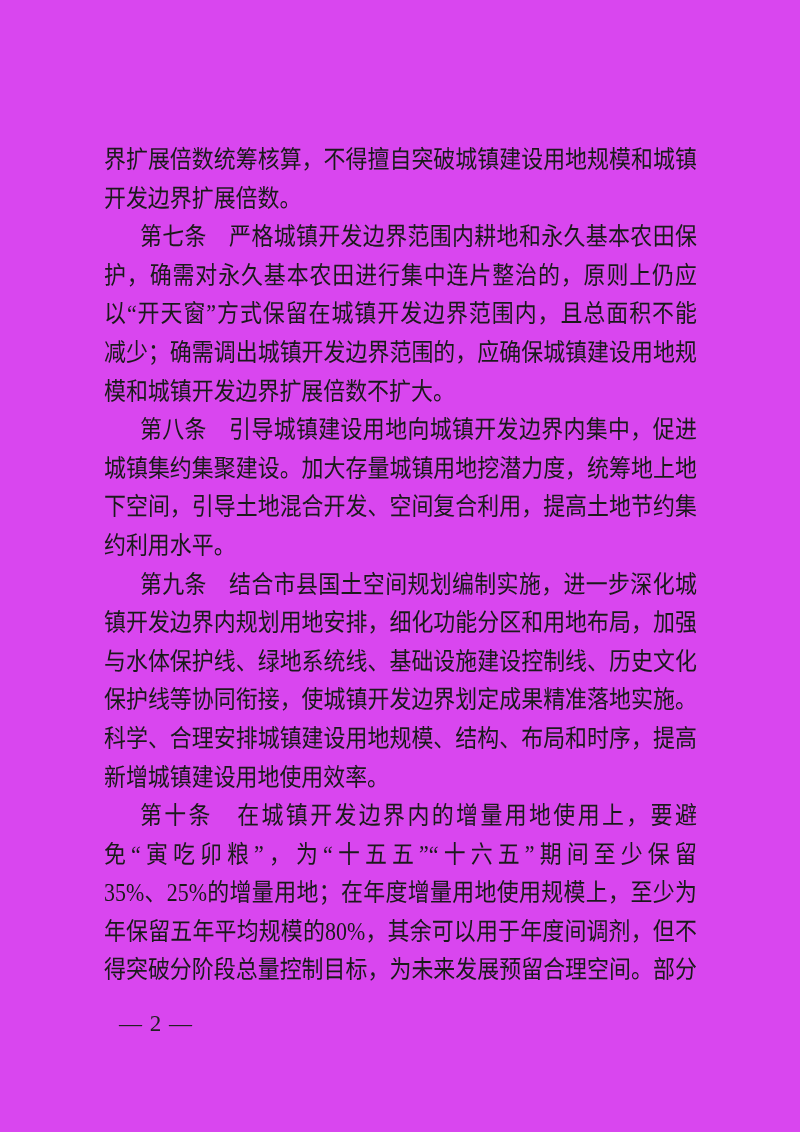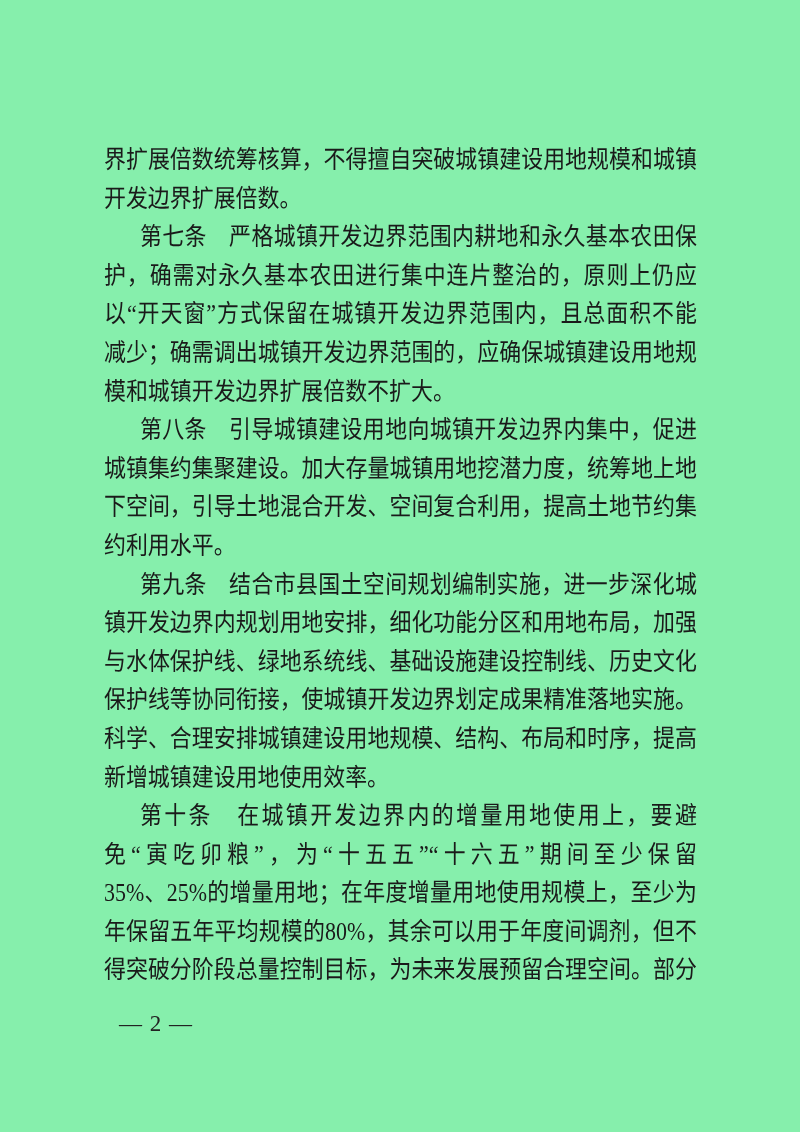--- a/index.html
+++ b/index.html
@@ -4,21 +4,21 @@
 <style>
   html, body {
     margin: 0;
     padding: 0;
     background: #ffffff;
   }
   .page {
     position: relative;
     width: 800px;
     height: 1132px;
-    background: #86efac;
+    background: #d946ef;
     overflow: hidden;
     font-family: "Liberation Serif", "DejaVu Serif", serif;
   }
   .doc-body {
     position: absolute;
     left: 104px;
     top: 141px;
     width: 676px;
     transform: scaleX(0.877);
     transform-origin: 0 0;

